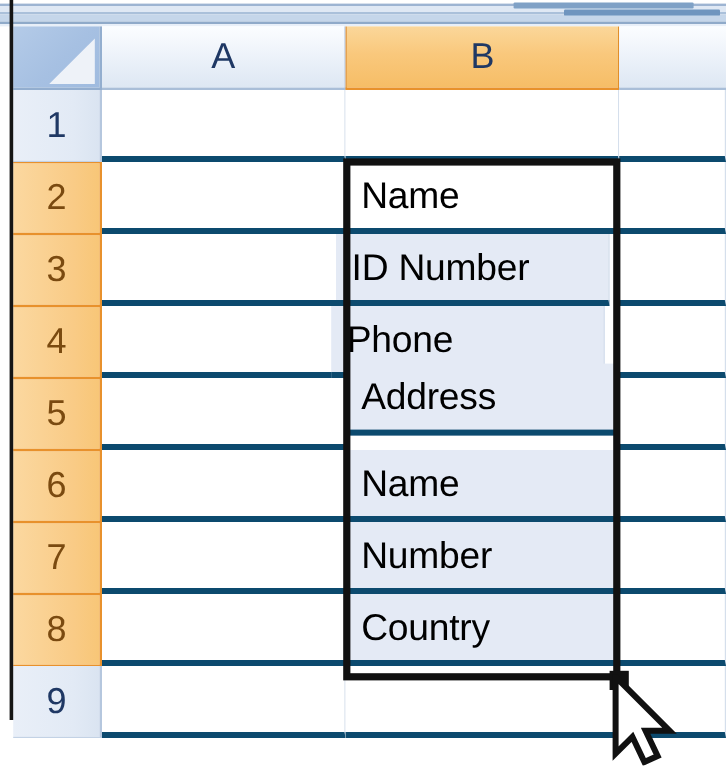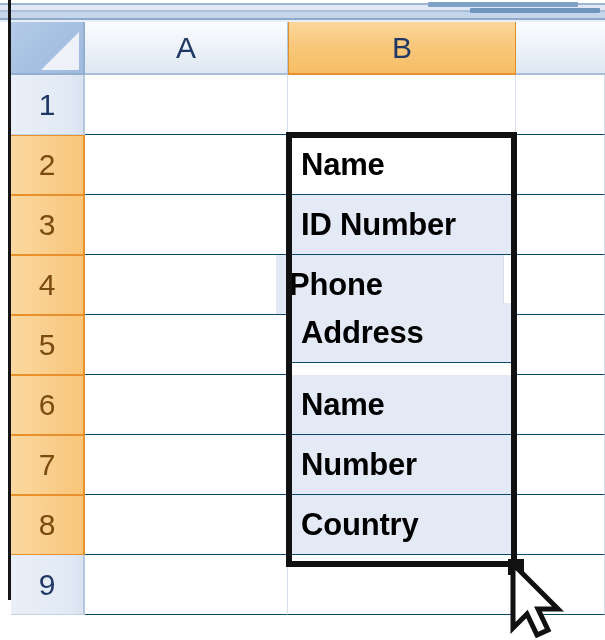--- a/index.html
+++ b/index.html
@@ -133,22 +133,21 @@
     border-top: 1px solid #e8912c;
     color: #7a4a10;
   }
 
   
   .grid-cell {
     position: absolute;
     box-sizing: border-box;
     background: #ffffff;
     border-right: 1px solid #d5dfec;
-    border-bottom: 1px solid #0c4a6e;
-    font-weight: bold;
+    border-bottom: 5px solid #0c4a6e;
   }
   .grid-cell.sel-tint { background: #e4eaf5; }
   .grid-cell.active   { background: #ffffff; }
 
   .cell-text {
     position: absolute;
     left: 13px;
     top: 50%;
     transform: translateY(-50%);
     font-size: 31px;
@@ -228,21 +227,21 @@
       </div>
       <div class="grid-cell" style="left: 85px; top: 113px; width: 203px; height: 60px;"></div>
       <div class="grid-cell active" style="left: 288px; top: 113px; width: 228px; height: 60px;">
         <span class="cell-text">Name</span>
       </div>
       <div class="grid-cell" style="left: 516px; top: 113px; width: 89px; height: 60px;"></div>
       <div class="row-head selected" style="top: 173px; height: 60px;">
         <span>3</span>
       </div>
       <div class="grid-cell" style="left: 85px; top: 173px; width: 203px; height: 60px;"></div>
-      <div class="grid-cell sel-tint" style="left: 288px; top: 173px; width: 228px; height: 60px;">
+      <div class="grid-cell sel-tint" style="left: 280px; top: 173px; width: 228px; height: 60px;">
         <span class="cell-text">ID Number</span>
       </div>
       <div class="grid-cell" style="left: 516px; top: 173px; width: 89px; height: 60px;"></div>
       <div class="row-head selected" style="top: 233px; height: 60px;">
         <span>4</span>
       </div>
       <div class="grid-cell" style="left: 85px; top: 233px; width: 203px; height: 60px;"></div>
       <div class="grid-cell sel-tint" style="left: 276px; top: 233px; width: 228px; height: 60px;">
         <span class="cell-text">Phone</span>
       </div>

